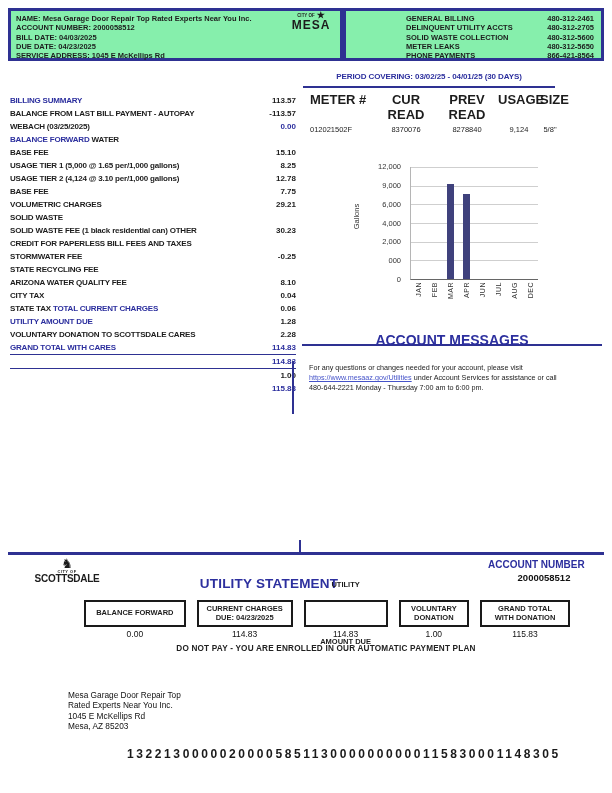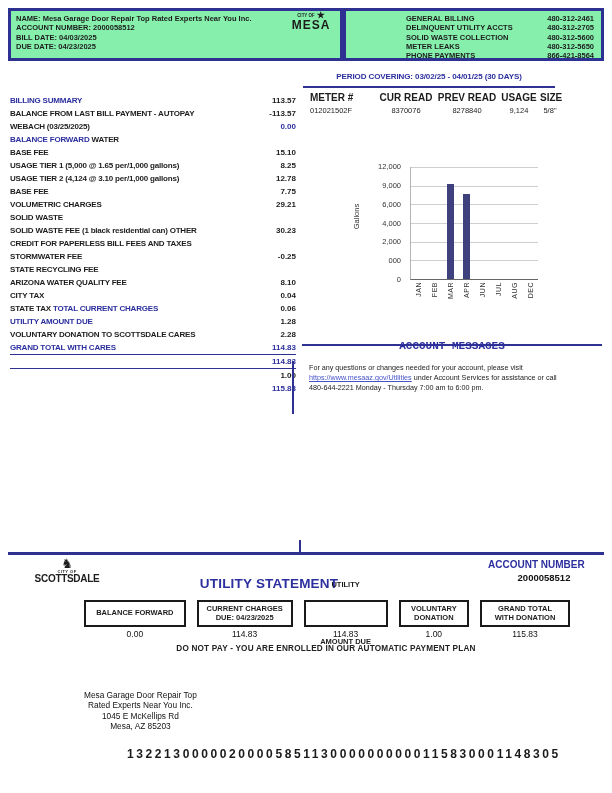--- a/index.html
+++ b/index.html
@@ -32,21 +32,21 @@
   .bill-val{text-align:right;}
   .c-blue{color:var(--blue);}
   .c-black{color:var(--ink);}
 
   
   .period-title{position:absolute;left:303px;top:72px;width:252px;text-align:center;
                 font-size:8px;font-weight:700;color:var(--blue);letter-spacing:-0.1px;}
   .period-rule{position:absolute;left:303px;top:86px;width:252px;height:2px;background:var(--navy);}
   .meter-table{position:absolute;left:310px;top:92px;width:250px;}
   .meter-head,.meter-row{display:flex;}
-  .meter-head > div{font-size:10px;font-weight:700;text-align:center;}
+  .meter-head > div{font-size:13px;font-weight:700;text-align:center;}
   .meter-row > div{font-size:7.5px;font-weight:400;text-align:center;padding-top:3px;}
   .mc1{width:66px;text-align:left !important;}
   .mc2{width:60px;}
   .mc3{width:62px;}
   .mc4{width:42px;}
   .mc5{width:20px;}
 
   
   .chart-ylab{position:absolute;left:344px;top:212px;font-size:7.5px;color:#333;
               transform:rotate(-90deg);transform-origin:center;}
@@ -56,22 +56,22 @@
         border-left:1px solid #b5b5b5;border-bottom:1px solid #666;box-sizing:border-box;}
   .gridline{position:absolute;left:0;right:0;border-top:1px solid #cfcfcf;height:0;}
   .bar{position:absolute;bottom:0;width:7px;}
   .xlabels{position:absolute;left:410px;top:282px;width:128px;display:flex;}
   .xslot{width:16px;height:32px;display:flex;justify-content:center;align-items:flex-start;}
   .xlab{writing-mode:vertical-rl;transform:rotate(180deg);font-size:7px;color:#333;letter-spacing:0.5px;}
 
   
   .vsep{position:absolute;left:292px;top:361px;width:2px;height:53px;background:var(--navy);}
   .am-rule{position:absolute;left:302px;top:344px;width:300px;height:2px;background:var(--navy);}
-  .am-title{position:absolute;left:302px;top:340px;width:300px;text-align:center;
-            font-size:11px;font-weight:700;color:var(--blue);font-family:Liberation Mono, monospace;}
+  .am-title{position:absolute;left:302px;top:332px;width:300px;text-align:center;
+            font-size:14px;font-weight:700;color:var(--blue);}
   .am-body{position:absolute;left:309px;top:363px;width:292px;font-size:7.2px;line-height:10px;color:#222;}
   .am-link{color:var(--link);text-decoration:underline;cursor:pointer;}
 
   
   .bottom-rule{position:absolute;left:8px;top:552px;width:596px;height:3px;background:var(--navy);}
   .center-tick{position:absolute;left:299px;top:540px;width:2px;height:12px;background:var(--navy);}
   .scot-logo{position:absolute;left:24px;top:558px;width:86px;text-align:center;line-height:1;}
   .scot-rider{font-size:13px;line-height:12px;}
   .scot-top{font-size:4px;font-weight:700;letter-spacing:0.5px;}
   .scot-name{font-size:10px;font-weight:800;letter-spacing:-0.3px;}
@@ -91,35 +91,36 @@
   .amt-boxes .amt-box:nth-child(5){width:92px;}
   .amt-vals{position:absolute;left:84px;top:629px;width:486px;display:flex;gap:11px;}
   .amt-val{text-align:center;font-size:8.5px;font-weight:400;color:#111;}
   .amt-vals .amt-val:nth-child(1){width:104px;}
   .amt-vals .amt-val:nth-child(2){width:98px;}
   .amt-vals .amt-val:nth-child(3){width:86px;}
   .amt-vals .amt-val:nth-child(4){width:72px;}
   .amt-vals .amt-val:nth-child(5){width:92px;}
   .do-not-pay{position:absolute;left:20px;top:644px;width:612px;text-align:center;
               font-size:8.2px;font-weight:600;letter-spacing:0.2px;color:#222;}
-  .mail-addr{position:absolute;left:84px;top:690px;font-size:8.3px;line-height:10.4px;color:#111;text-align:center;}
+  .mail-addr{position:absolute;left:68px;top:690px;font-size:8.3px;line-height:10.4px;color:#111;}
   .scan-line{position:absolute;left:127px;top:747px;font-size:12px;font-weight:700;
              letter-spacing:2.6px;color:#1a1a1a;white-space:nowrap;}
 </style>
 </head>
 <body>
 
 <div class="page">
 
   <div class="hdr-box hdr-left">
     <div>
         <div class="info-line"><span class="lbl">NAME:</span><span class="val"> Mesa Garage Door Repair Top Rated Experts Near You Inc.</span></div>
         <div class="info-line"><span class="lbl">ACCOUNT NUMBER:</span><span class="val"> 2000058512</span></div>
         <div class="info-line"><span class="lbl">BILL DATE:</span><span class="val"> 04/03/2025</span></div>
         <div class="info-line"><span class="lbl">DUE DATE:</span><span class="val"> 04/23/2025</span></div>
+        <div class="info-line"><span class="lbl">SERVICE ADDRESS:</span><span class="val"> 1045 E McKellips Rd</span></div>
       </div>
   </div>
   <div class="mesa-logo">
     <div class="mesa-top">
       <span>CITY OF</span>
       <span class="mesa-star">★</span>
     </div>
     <div class="mesa-name">MESA</div>
   </div>
   <div class="hdr-box hdr-right">

